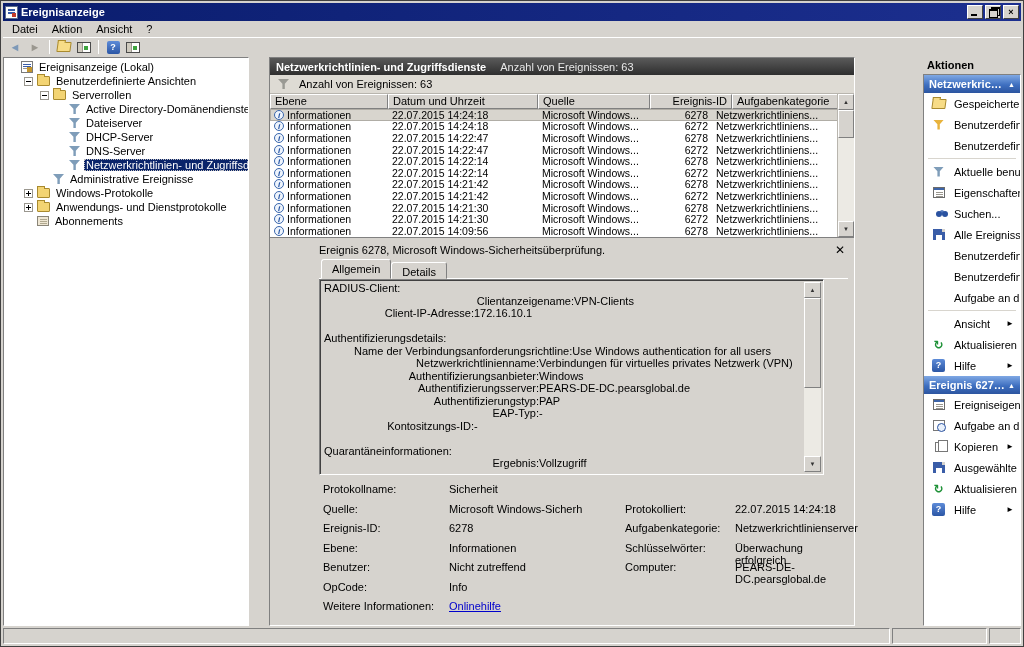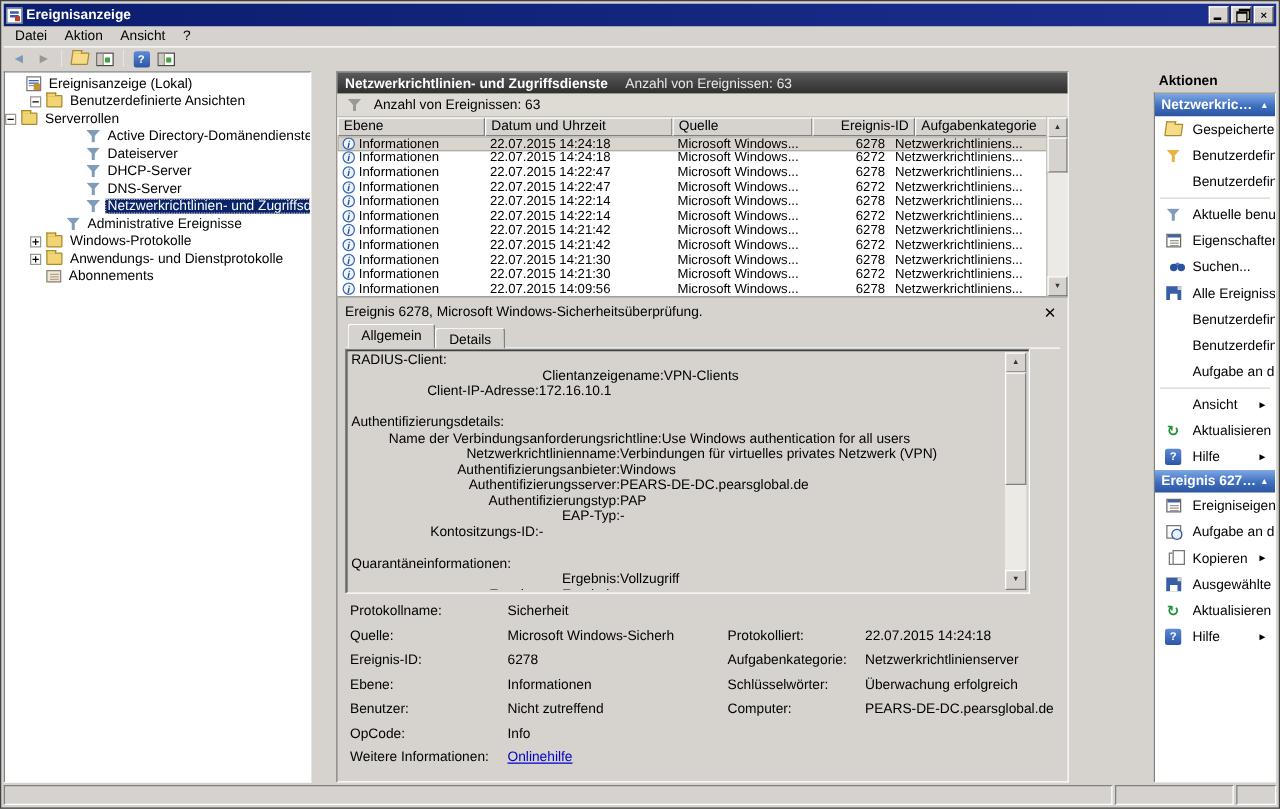--- a/index.html
+++ b/index.html
@@ -89,21 +89,21 @@
   .lrow.sel { background:#d8d5ce; outline:1px solid #b0ada6; outline-offset:-1px; }
   .lcell { padding:0 4px; overflow:hidden; display:flex; align-items:center; gap:3px; font-size:10.5px; }
   .num { justify-content:flex-end; }
 
   
   .vscroll { position:absolute; top:19px; right:0; bottom:0; width:17px; background:#eceae4; border-left:1px solid #b8b5ae; display:flex; flex-direction:column; }
   .sbtn { height:16px; background:#d6d3ce; border:1px solid; border-color:#fff #808080 #808080 #fff; text-align:center; font-size:6px; line-height:14px; color:#333; flex:0 0 auto; }
   .sthumb { background:#d6d3ce; border:1px solid; border-color:#fff #808080 #808080 #fff; }
 
   
-  .detail { flex:1; display:flex; flex-direction:column; padding:3px 6px 0 6px; min-height:0; }
+  .detail { flex:1; display:flex; flex-direction:column; padding:3px 6px 0 6px; min-height:0;margin-left:43px; }
   .detail-head { height:18px; display:flex; align-items:center; flex:0 0 auto; }
   .detail-head .t { flex:1; }
   .xbtn { font-weight:bold; font-size:12px; line-height:12px; padding:0 3px; }
   .tabs { display:flex; height:20px; flex:0 0 auto; padding-left:2px; position:relative; }
   .tab { padding:3px 10px 0 10px; border:1px solid; border-color:#fff #808080 transparent #fff; border-radius:3px 3px 0 0; background:#d6d3ce; position:relative; }
   .tab.active { z-index:2; height:20px; margin-bottom:-1px; }
   .tab.inactive { height:17px; margin-top:3px; z-index:1; }
   .tabline { position:absolute; left:0; right:0; bottom:0; height:1px; background:#fff; }
   .contentbox { height:196px; border:1px solid; border-color:#808080 #fff #fff #808080; background:#d6d3ce; box-shadow:inset 1px 1px 0 #404040; position:relative; overflow:hidden; flex:0 0 auto; margin-right:24px; }
   .cb-inner { position:absolute; inset:2px 19px 2px 4px; overflow:hidden; line-height:12.5px; }
@@ -184,21 +184,21 @@
           <div class="tree-row" style="padding-left: 4px;">
             <span style="width: 13px; flex: 0 0 auto;"></span>
             <span class="tree-icon i-ev-root"></span>
             <span class="tree-label">Ereignisanzeige (Lokal)</span>
           </div>
           <div class="tree-row" style="padding-left: 20px;">
             <span class="expander"></span>
             <span class="tree-icon i-folder"></span>
             <span class="tree-label">Benutzerdefinierte Ansichten</span>
           </div>
-          <div class="tree-row" style="">
+          <div class="tree-row" style="padding-left: 36px;">
             <span class="expander"></span>
             <span class="tree-icon i-folder"></span>
             <span class="tree-label">Serverrollen</span>
           </div>
           <div class="tree-row" style="padding-left: 52px;">
             <span style="width: 13px; flex: 0 0 auto;"></span>
             <span class="tree-icon i-funnel"></span>
             <span class="tree-label">Active Directory-Domänendienste</span>
           </div>
           <div class="tree-row" style="padding-left: 52px;">

